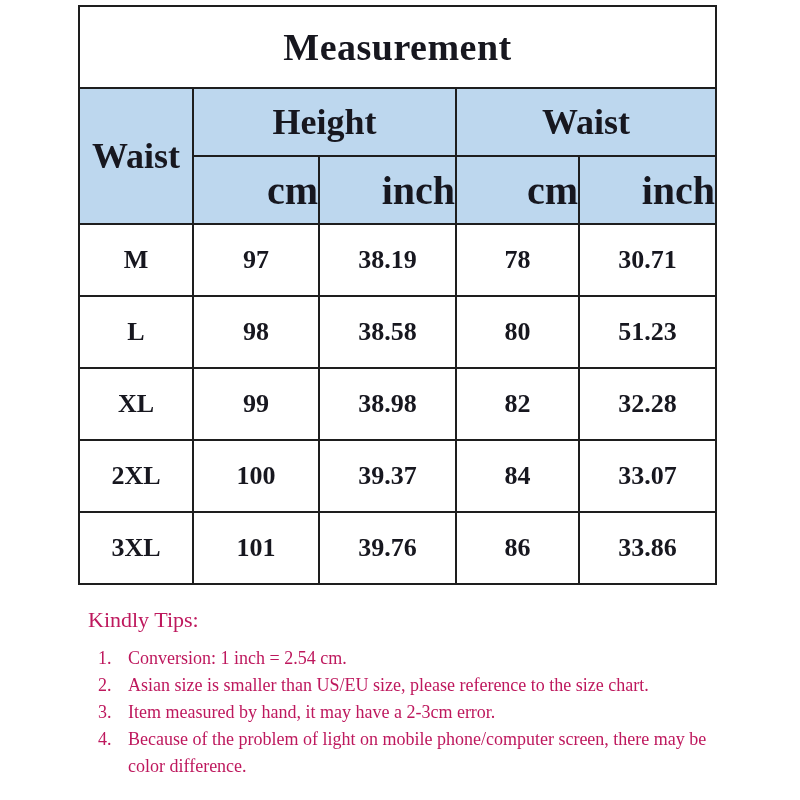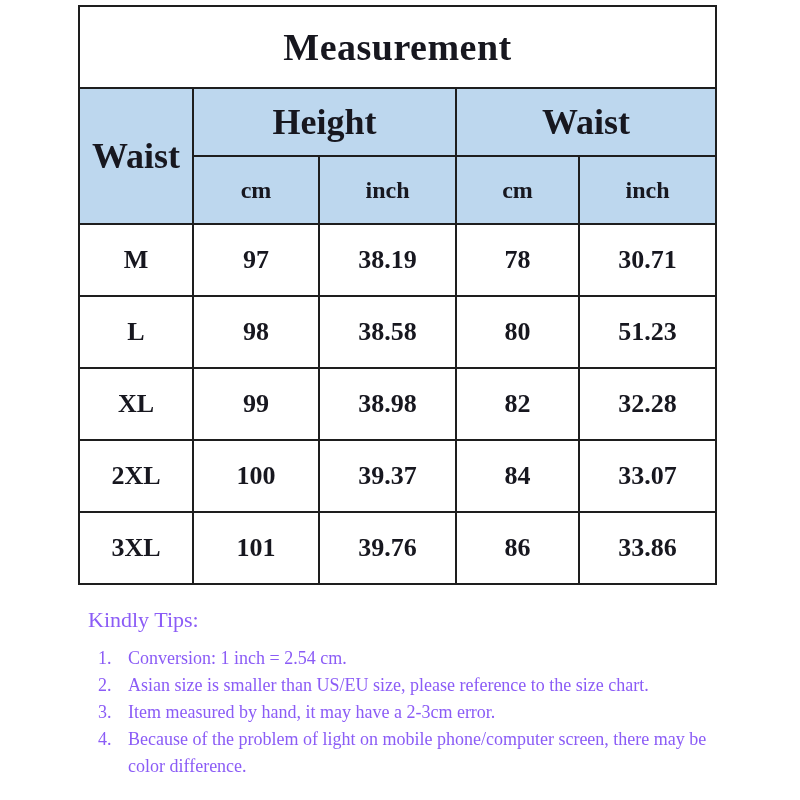--- a/index.html
+++ b/index.html
@@ -40,29 +40,30 @@
   }
   .blue {
     background: #bdd7ee;
   }
   tr.head-row td {
     height: 66px;
     font-size: 36px;
   }
   tr.unit-row td {
     height: 66px;
-    font-size: 24px;
+    font-size: 40px;
+    text-align: right;
   }
   tr.data-row td {
     height: 70px;
     font-size: 26px;
   }
   .tips {
     margin: 22px 0 0 88px;
-    color: #8b5cf6;
+    color: #be185d;
   }
   .tips-heading {
     font-size: 22px;
     margin-bottom: 12px;
   }
   ol.tips-list {
     list-style: none;
     counter-reset: tip;
     margin: 8px;
     padding: 0;

